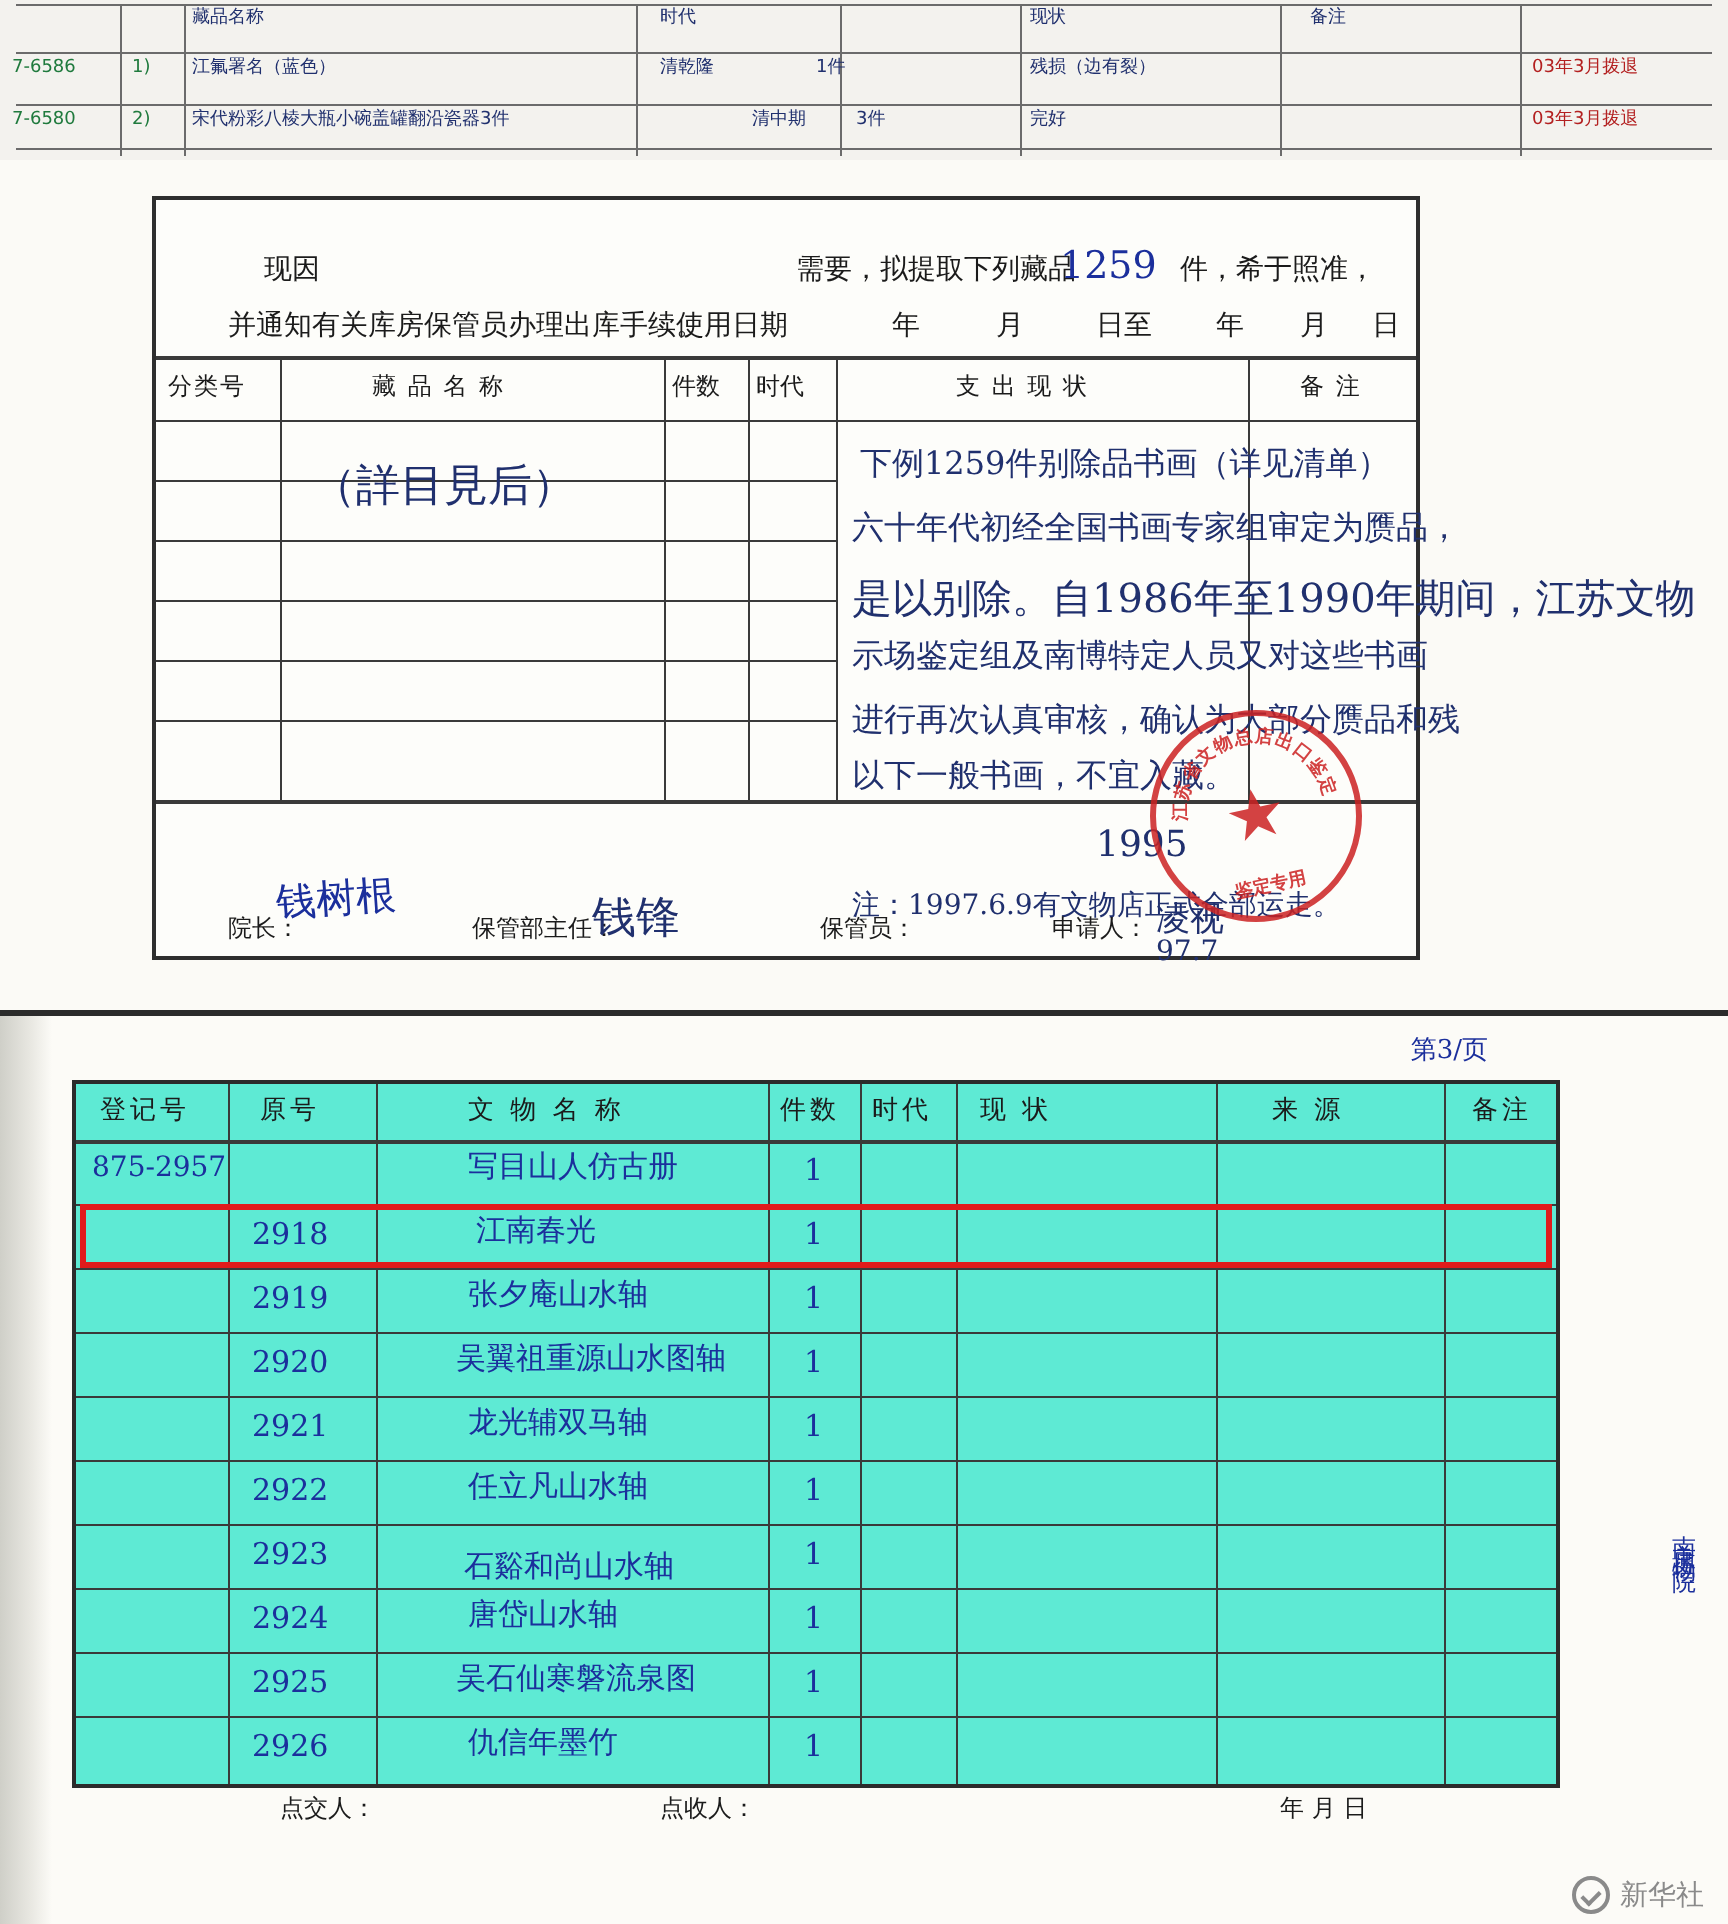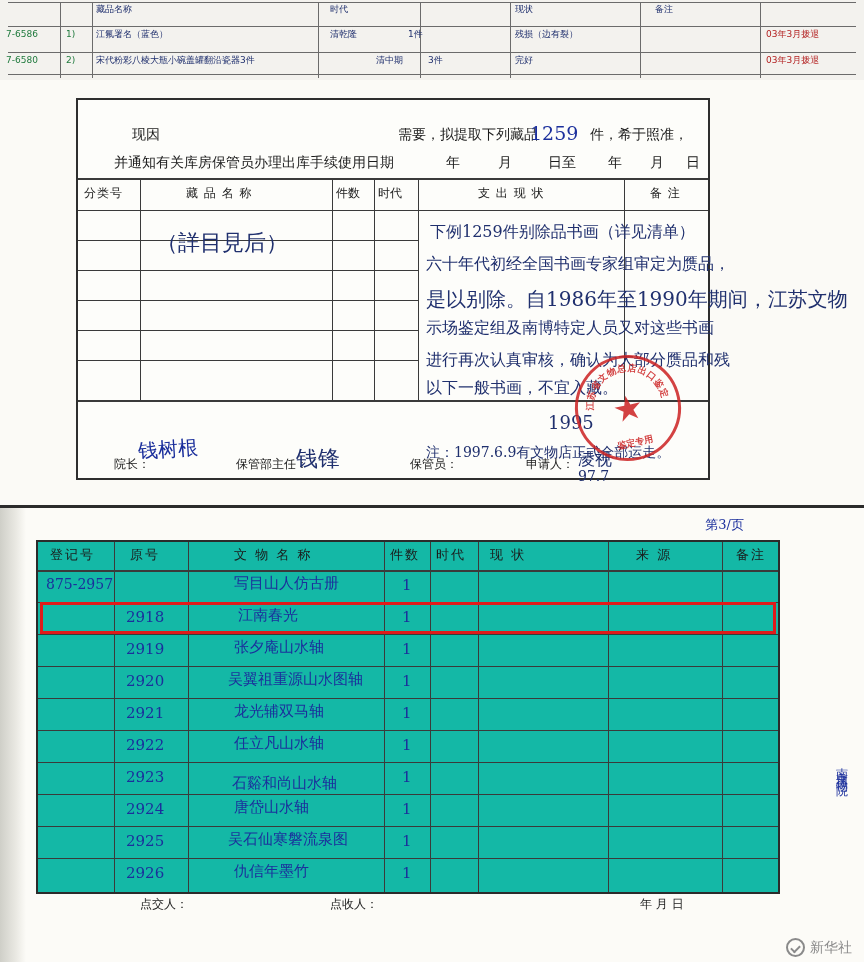--- a/index.html
+++ b/index.html
@@ -33,21 +33,21 @@
   #stamp{position:absolute;left:497px;top:255px;width:100px;height:100px;border:3px solid #cc2222;border-radius:50%;
          color:#cc2222;opacity:.85;transform:rotate(-12deg);}
   #stamp .star{position:absolute;left:50%;top:50%;transform:translate(-50%,-50%);font-size:34px;color:#cc2222;line-height:1;}
   #stamp .arc{position:absolute;left:0;top:0;width:100px;height:100px;}
   #stamp .arc span{position:absolute;font-size:9px;font-weight:bold;transform-origin:50% 44px;left:46px;top:4px;}
   #stamp .bottom-txt{position:absolute;left:0;bottom:8px;width:100px;text-align:center;font-size:9px;font-weight:bold;}
 
   
   #bot-doc{position:absolute;left:0;top:505px;width:864px;height:457px;background:#fcfbf7;border-top:3px solid #2b2b2b;}
   #pagenum{position:absolute;right:120px;top:8px;font-size:13px;color:#1b2f9c;font-family:"DejaVu Serif","Liberation Serif",serif;}
-  #ledger{position:absolute;left:36px;top:32px;width:740px;height:350px;border:2px solid #2b2b2b;background:#14b8a6;}
+  #ledger{position:absolute;left:36px;top:32px;width:740px;height:350px;border:2px solid #2b2b2b;background:#5eead4;}
   .lline{position:absolute;background:#3a3a3a;}
   .lhead{position:absolute;top:4px;font-size:13px;color:#1b1b1b;font-family:"DejaVu Serif","Liberation Serif",serif;letter-spacing:2px;white-space:nowrap;}
   .lcell{position:absolute;font-size:15px;white-space:nowrap;font-family:"DejaVu Serif","Liberation Serif",serif;}
   #highlight{position:absolute;left:2px;width:736px;height:32px;border:3px solid #e01b1b;box-sizing:border-box;pointer-events:none;}
   .footer-sign{position:absolute;font-size:12px;color:#1b1b1b;font-family:"DejaVu Serif","Liberation Serif",serif;}
   #side-note{position:absolute;right:14px;top:250px;writing-mode:vertical-rl;font-size:12px;color:#1b2f9c;letter-spacing:4px;font-family:"DejaVu Serif","Liberation Serif",serif;}
   #left-edge{position:absolute;left:0;top:505px;width:26px;height:457px;background:linear-gradient(90deg,#cfcfc8 0%,#e9e8e2 60%,#fcfbf7 100%);}
   #watermark{position:absolute;right:12px;bottom:8px;font-size:14px;color:#8a8a8a;display:flex;align-items:center;gap:5px;}
   #watermark .wm-circle{display:inline-block;width:15px;height:15px;border-radius:50%;border:2px solid #8a8a8a;position:relative;}
   #watermark .wm-circle:after{content:"";position:absolute;left:3px;top:5px;width:7px;height:4px;border-left:2px solid #8a8a8a;border-bottom:2px solid #8a8a8a;transform:rotate(-45deg);}

